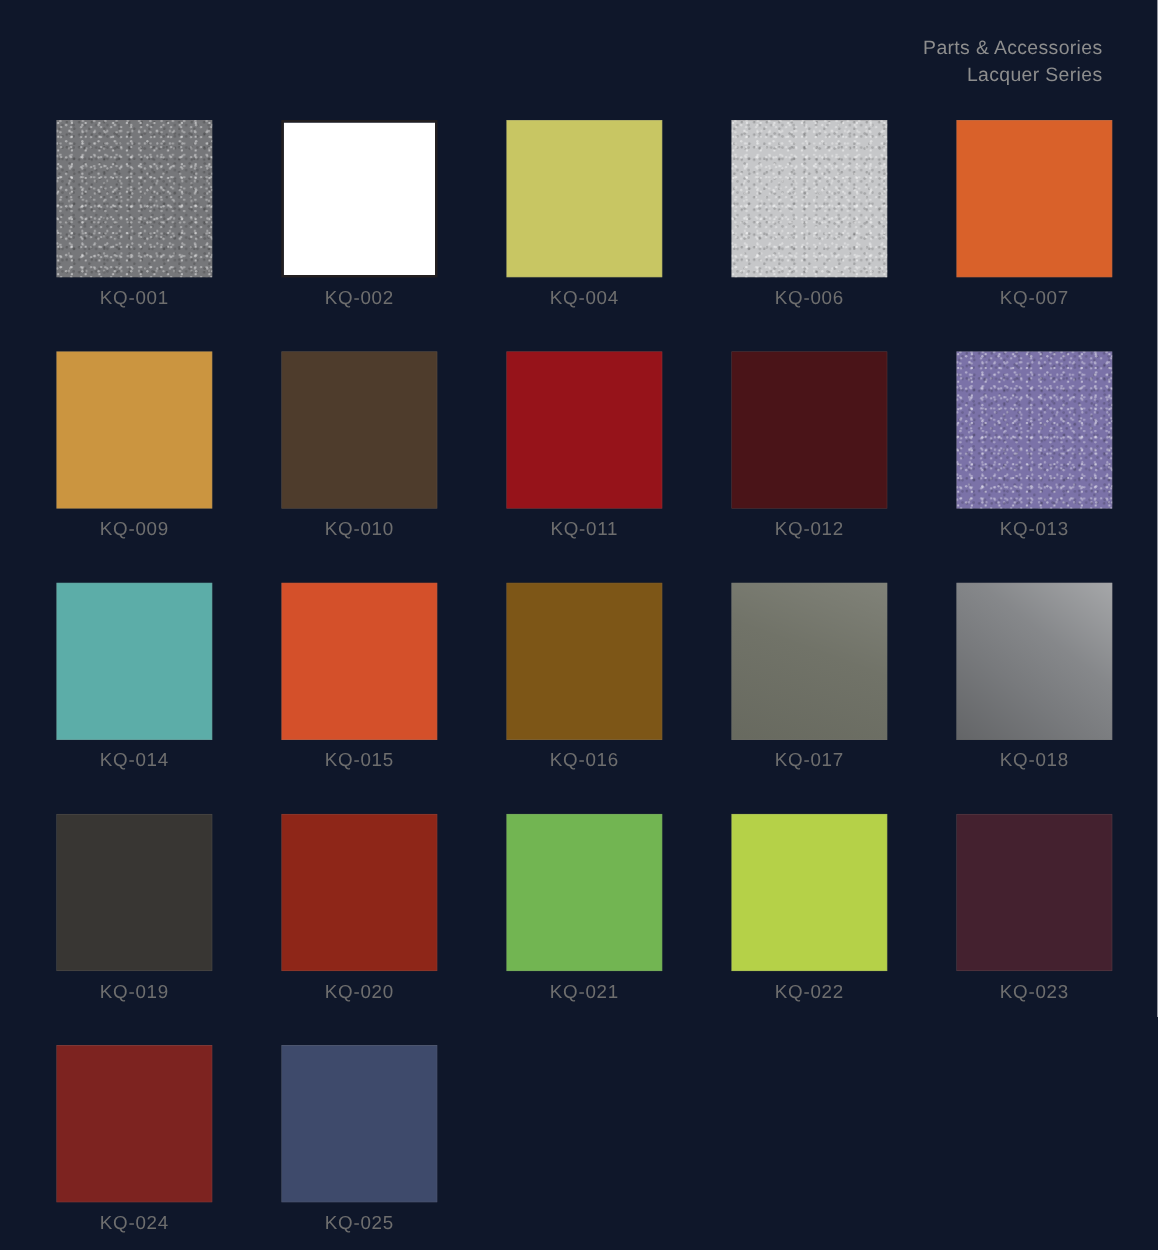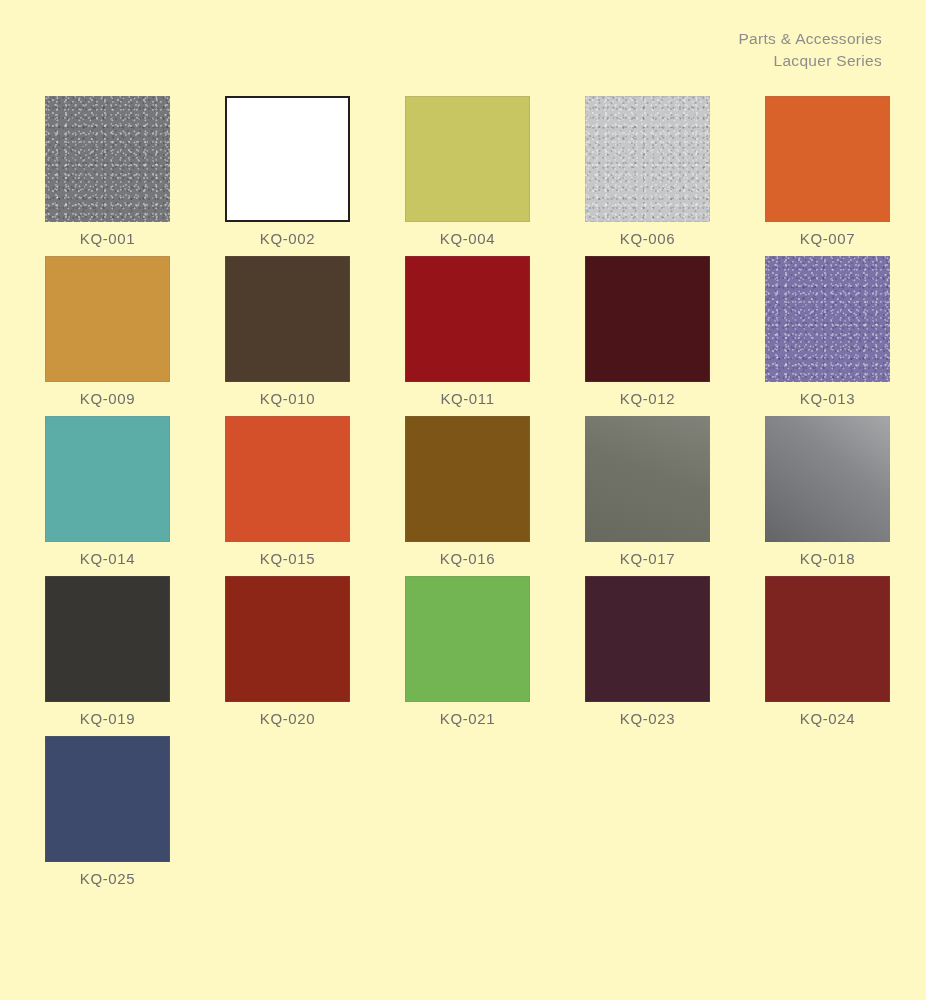--- a/index.html
+++ b/index.html
@@ -10,21 +10,21 @@
   body {
     width: 926px;
     height: 1000px;
     font-family: "Liberation Sans", sans-serif;
     overflow: hidden;
   }
   .page {
     position: relative;
     width: 926px;
     height: 1000px;
-    background: #fef9c3;
+    background: #0f172a;
     box-sizing: border-box;
   }
 
   
   .header {
     position: absolute;
     top: 28px;
     right: 44px;
     text-align: right;
     line-height: 1.42;
@@ -42,21 +42,21 @@
     left: 45px;
     top: 96px;
     width: 840px;
     display: grid;
     grid-template-columns: repeat(5, 125px);
     column-gap: 55px;
     row-gap: 0px;
   }
   .cell {
     width: 125px;
-    height: 160px;
+    height: 185px;
     position: relative;
   }
   .chip {
     width: 125px;
     height: 126px;
     box-sizing: border-box;
     position: relative;
     overflow: hidden;
   }
   .chip-fill {
@@ -230,20 +230,26 @@
         <div class="label" style="color: rgb(110, 110, 110);">KQ-020</div>
       </div>
       <div class="cell">
         <div class="chip hairline">
           <div class="chip-fill" style="background: rgb(114, 181, 82);"></div>
         </div>
         <div class="label" style="color: rgb(110, 110, 110);">KQ-021</div>
       </div>
       <div class="cell">
         <div class="chip hairline">
+          <div class="chip-fill" style="background: rgb(181, 209, 72);"></div>
+        </div>
+        <div class="label" style="color: rgb(110, 110, 110);">KQ-022</div>
+      </div>
+      <div class="cell">
+        <div class="chip hairline">
           <div class="chip-fill" style="background: rgb(68, 33, 47);"></div>
         </div>
         <div class="label" style="color: rgb(110, 110, 110);">KQ-023</div>
       </div>
       <div class="cell">
         <div class="chip hairline">
           <div class="chip-fill" style="background: rgb(125, 35, 32);"></div>
         </div>
         <div class="label" style="color: rgb(110, 110, 110);">KQ-024</div>
       </div>

